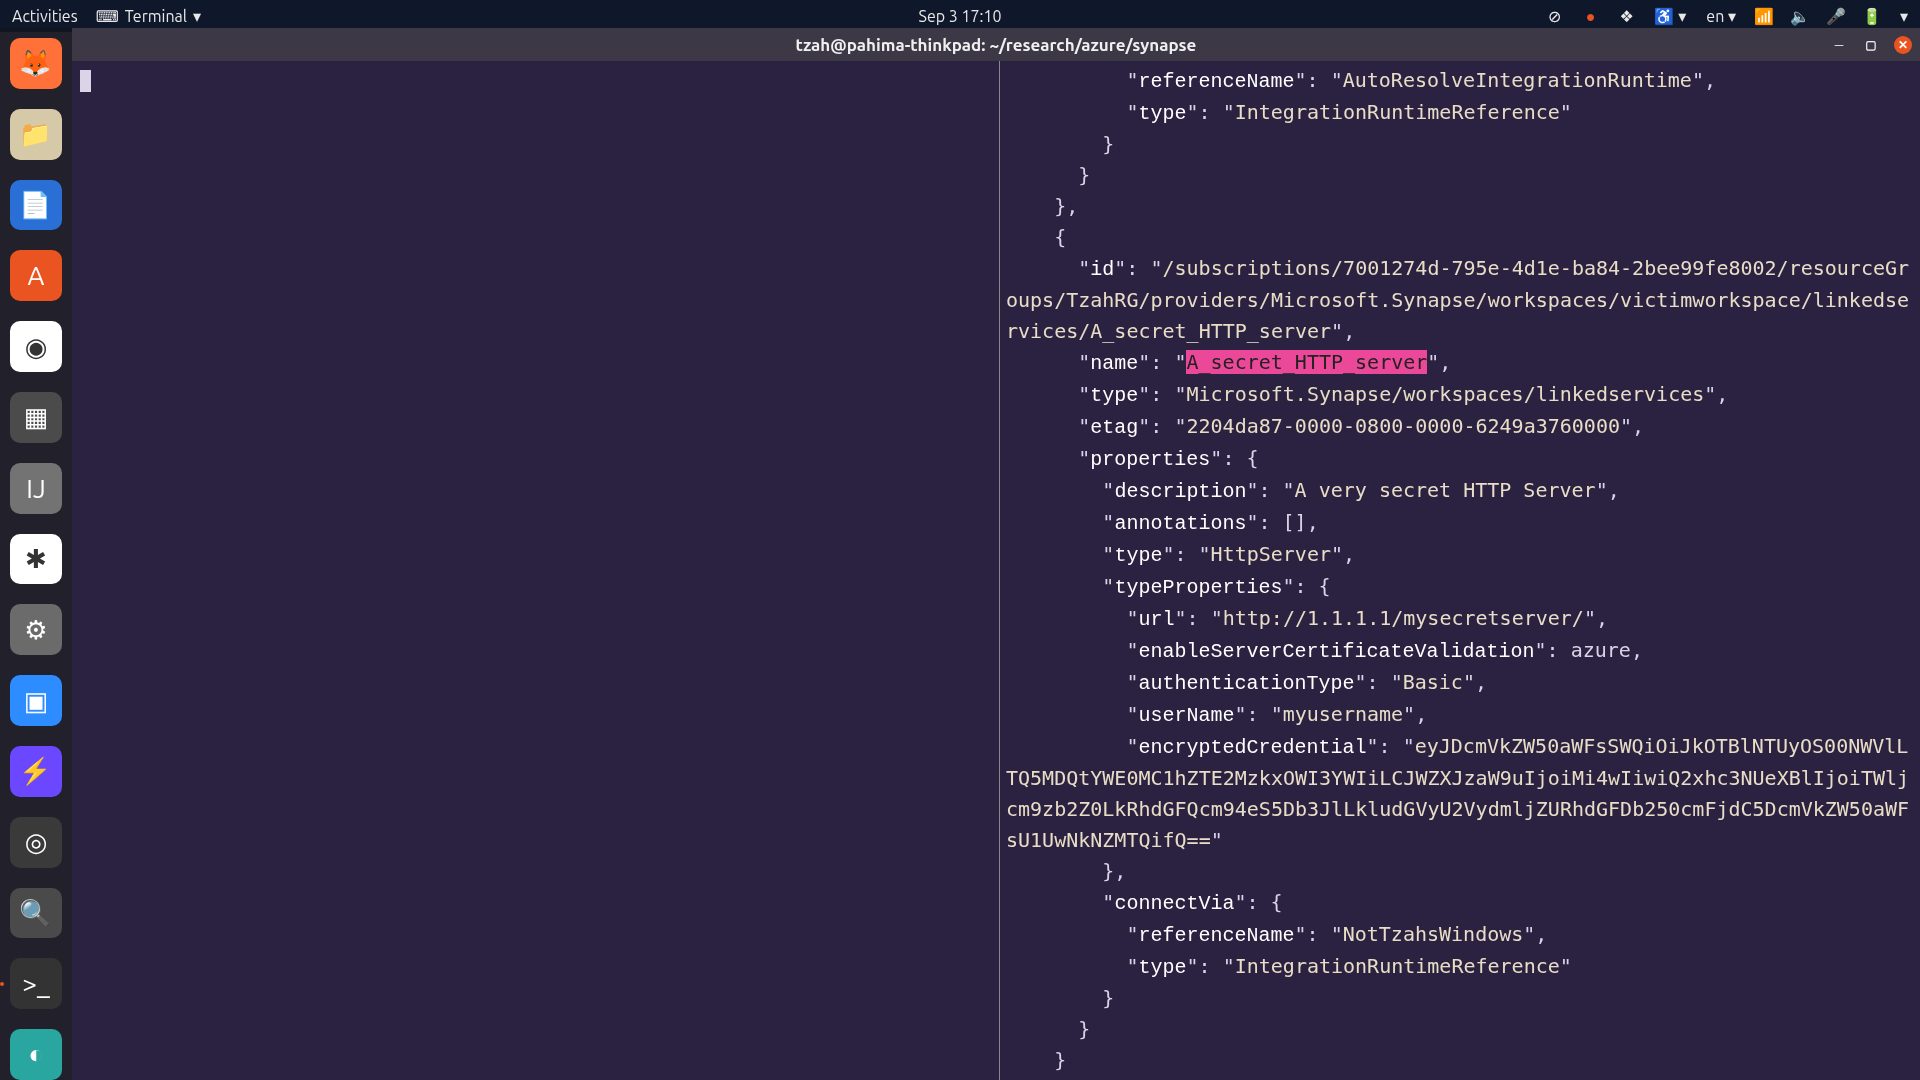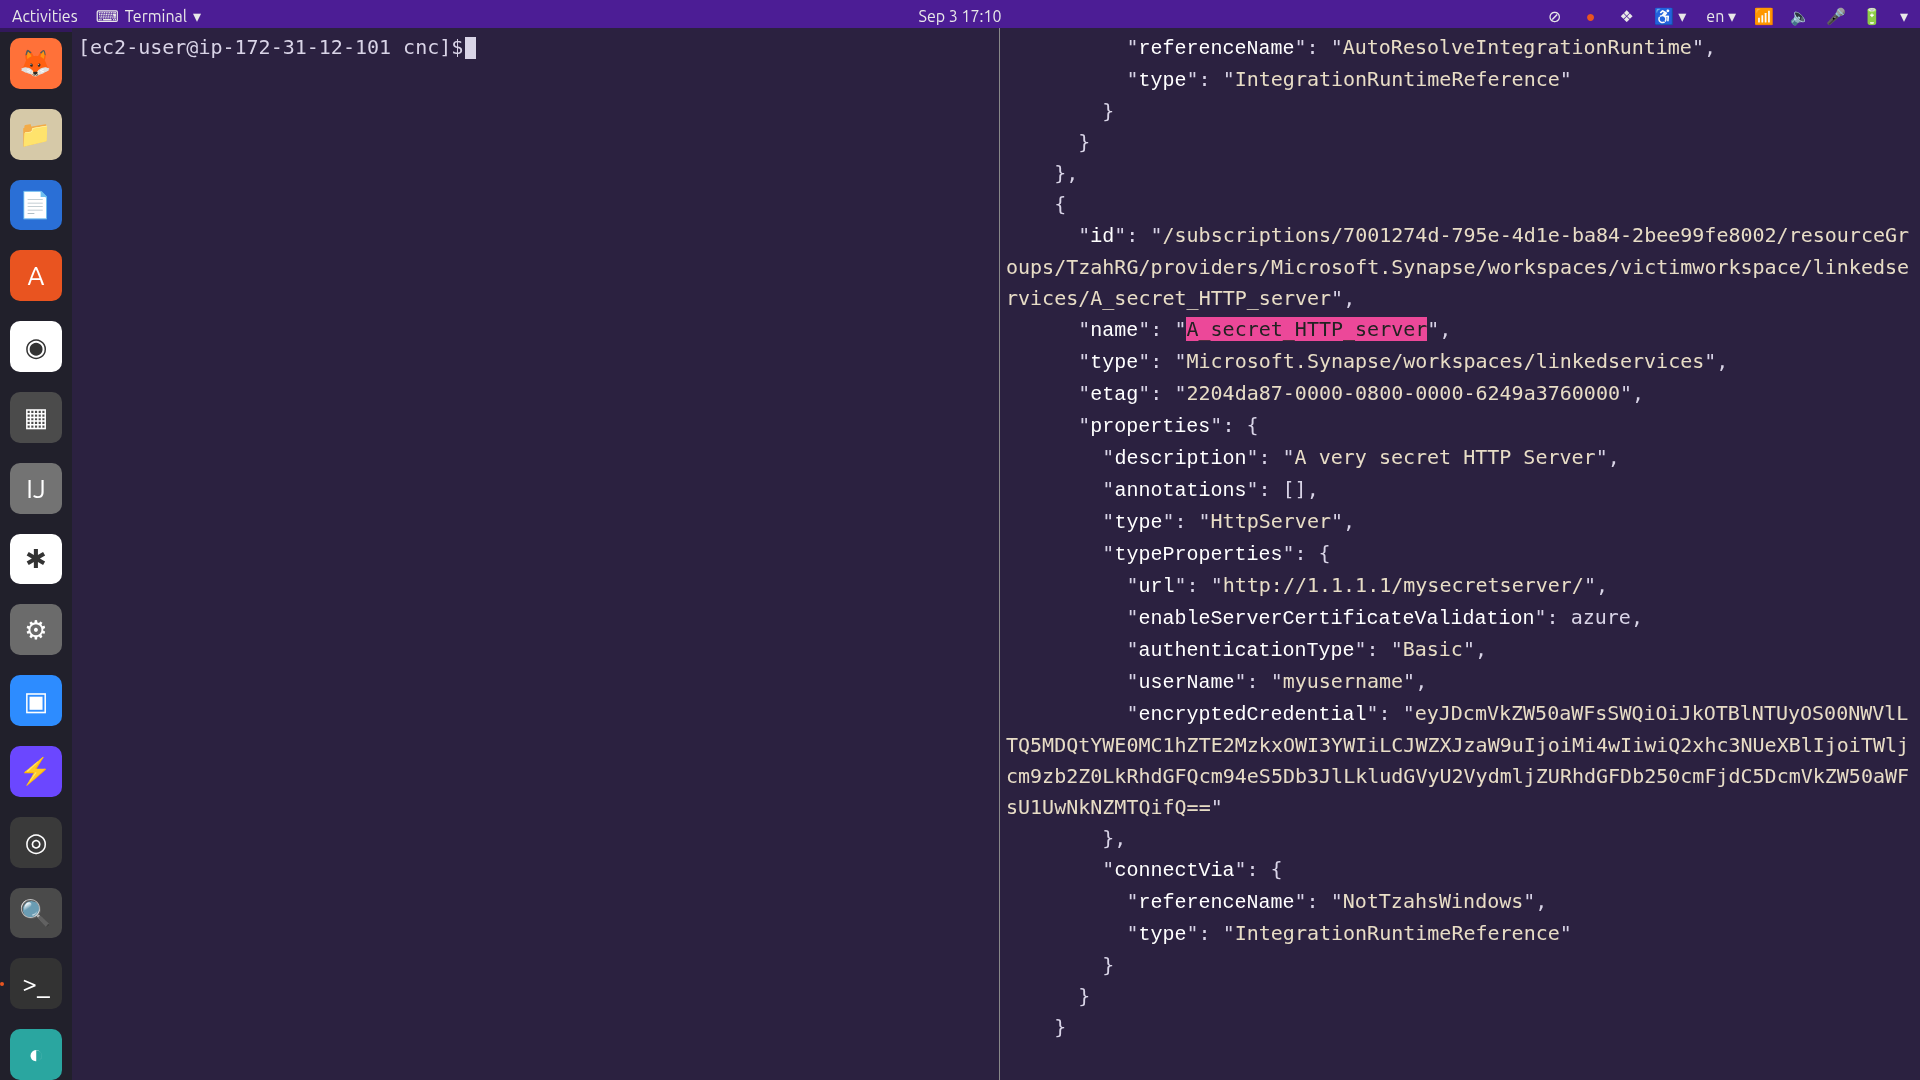--- a/index.html
+++ b/index.html
@@ -8,21 +8,21 @@
   height: 1080px;
   background: #2c2a3e;
   font-family: "Ubuntu", sans-serif;
   overflow: hidden;
   position: relative;
 }
 
 
 .topbar {
   height: 28px;
-  background: #4c1d95;
+  background: #0f172a;
   color: #e8e8e8;
   display: flex;
   align-items: center;
   font-size: 16px;
   padding: 16px 12px;
   position: relative;
 }
 .topbar-left { display: flex; gap: 18px; align-items: center; }
 .app-menu { display: flex; align-items: center; gap: 6px; }
 .topbar-center {
@@ -186,23 +186,31 @@
     <div class="dock-item" style="background: rgb(107, 107, 107); color: rgb(255, 255, 255);">⚙</div>
     <div class="dock-item" style="background: rgb(45, 140, 255); color: rgb(255, 255, 255);">▣</div>
     <div class="dock-item" style="background: rgb(107, 71, 255); color: rgb(255, 255, 255);">⚡</div>
     <div class="dock-item" style="background: rgb(58, 58, 58); color: rgb(255, 255, 255);">◎</div>
     <div class="dock-item" style="background: rgb(74, 74, 74); color: rgb(255, 255, 255);">🔍</div>
     <div class="dock-item running" style="background: rgb(51, 51, 51); color: rgb(255, 255, 255);">&gt;_</div>
     <div class="dock-item" style="background: rgb(42, 166, 160); color: rgb(255, 255, 255);">◐</div>
   </div>
 
 <div class="window">
+  <div class="titlebar">
+    <span>tzah@pahima-thinkpad: ~/research/azure/synapse</span>
+    <div class="win-controls">
+      <span class="win-btn">─</span>
+      <span class="win-btn">▢</span>
+      <span class="win-btn win-close">✕</span>
+    </div>
+  </div>
 
   <div class="term-body">
-    <div class="pane pane-left"><span class="prompt-user">[ec2-user@ip-172-31-12-101 cnc]$</span><span class="cursor"></span></div>
+    <div class="pane pane-left"><span class="cursor"></span></div>
 
     <div class="pane pane-right" id="right-pane">          <span class="p">"</span><span class="k">referenceName</span><span class="p">"</span><span class="p">: </span><span class="p">"</span><span class="s">AutoResolveIntegrationRuntime</span><span class="p">"</span><span class="p">,</span>
           <span class="p">"</span><span class="k">type</span><span class="p">"</span><span class="p">: </span><span class="p">"</span><span class="s">IntegrationRuntimeReference</span><span class="p">"</span>
         <span class="p">}</span>
       <span class="p">}</span>
     <span class="p">},</span>
     <span class="p">{</span>
       <span class="p">"</span><span class="k">id</span><span class="p">"</span><span class="p">: </span><span class="p">"</span><span class="s">/subscriptions/7001274d-795e-4d1e-ba84-2bee99fe8002/resourceGroups/TzahRG/providers/Microsoft.Synapse/workspaces/victimworkspace/linkedservices/A_secret_HTTP_server</span><span class="p">"</span><span class="p">,</span>
       <span class="p">"</span><span class="k">name</span><span class="p">"</span><span class="p">: "</span><span class="hl">A_secret_HTTP_server</span><span class="p">",</span>
       <span class="p">"</span><span class="k">type</span><span class="p">"</span><span class="p">: </span><span class="p">"</span><span class="s">Microsoft.Synapse/workspaces/linkedservices</span><span class="p">"</span><span class="p">,</span>

